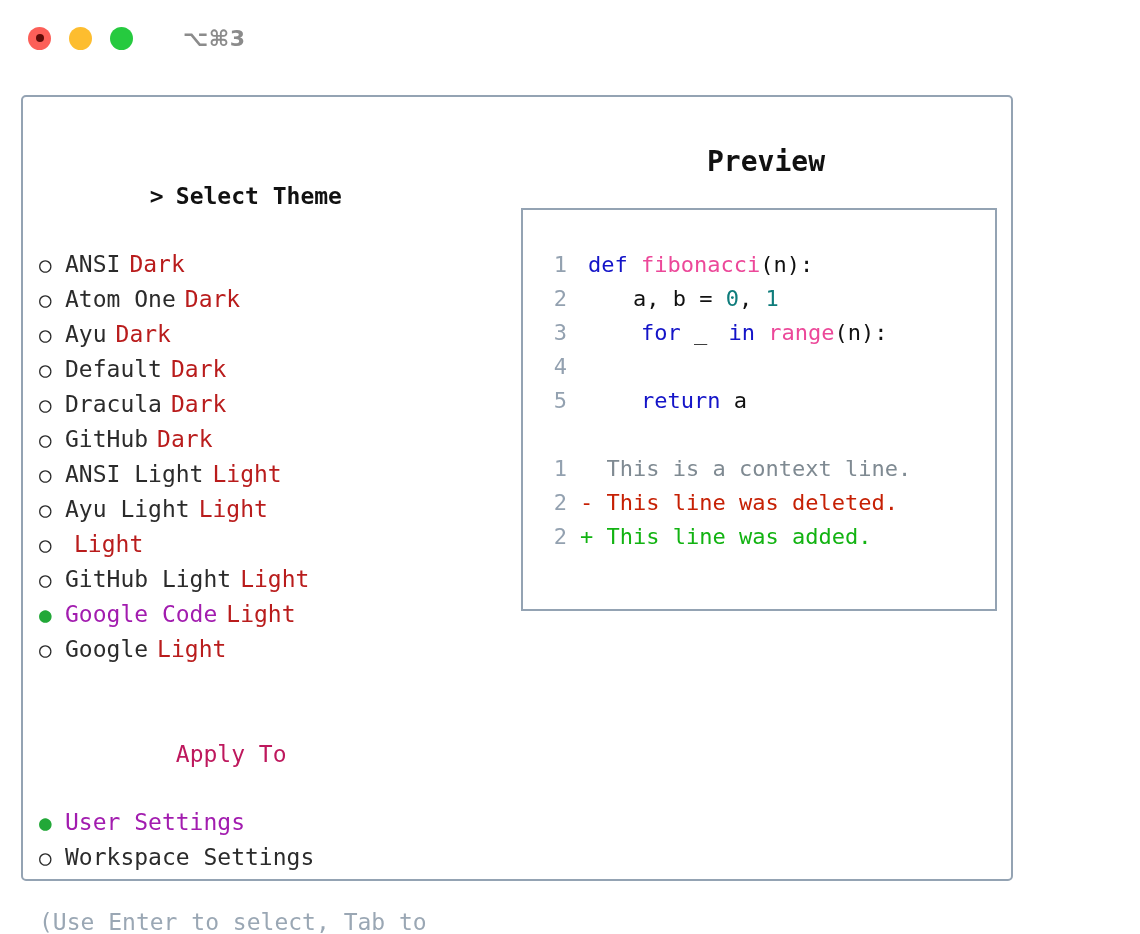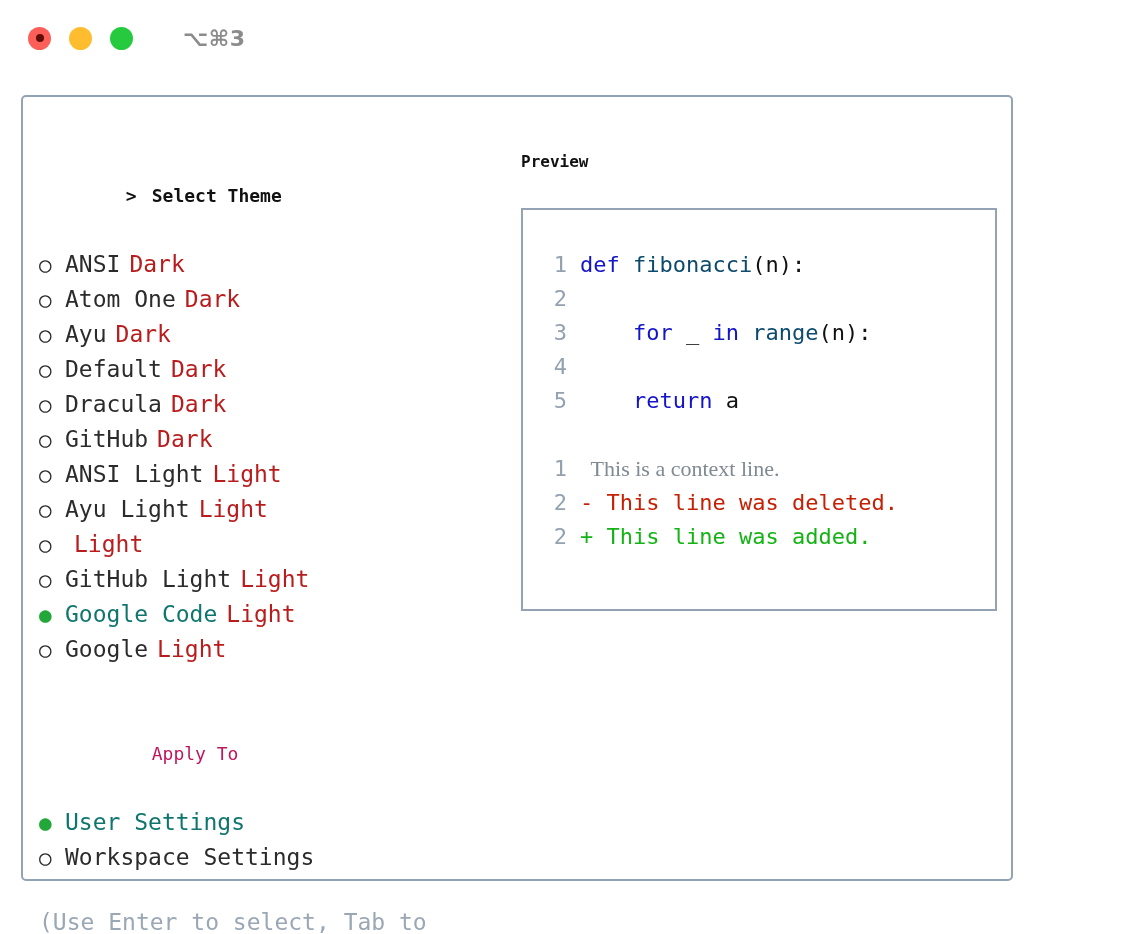--- a/index.html
+++ b/index.html
@@ -67,21 +67,21 @@
   }
   .columns {
     display: flex;
     padding: 48px 0 0 16px;
   }
   .left-col  { width: 460px; flex: none; }
   .right-col { flex: 1; padding-left: 22px; }
 
   
   .section-head {
-    font-size: 18px;
+    font-size: 23px;
     font-weight: bold;
     color: #111111;
     line-height: 34px;
     white-space: pre;
   }
   .section-head .caret { display: inline-block; width: 26px; }
 
   .opt-row {
     display: flex;
     align-items: baseline;
@@ -91,42 +91,43 @@
     color: #2b2b2b;
   }
   .bullet {
     display: inline-block;
     width: 26px;
     flex: none;
     font-size: 21px;
     color: #2b2b2b;
   }
   .bullet.on { color: #22a838; }
-  .opt-label.on { color: #0f766e; }
+  .opt-label.on { color: #a21caf; }
   .variant {
     color: #b91c1c;
     padding-left: 9px;
   }
 
   .spacer-lg { height: 36px; }
   .spacer-sm { height: 30px; }
 
   .hint {
     font-size: 23px;
     line-height: 34px;
     color: #9aa7b4;
     width: 420px;
   }
 
   
   .preview-head {
-    font-size: 16px;
+    font-size: 28px;
     font-weight: bold;
     color: #111111;
     line-height: 34px;
+    text-align: center;
   }
   .preview-box {
     margin-top: 29px;
     width: 476px;
     height: 403px;
     border: 2px solid #94a3b3;
     box-sizing: border-box;
     background: #ffffff;
     padding: 38px 0 0 14px;
   }
@@ -136,25 +137,25 @@
     line-height: 34px;
     white-space: pre;
   }
   .ln {
     width: 30px;
     flex: none;
     text-align: right;
     color: #93a1b0;
     padding-right: 13px;
   }
-  .tok-kw   { color: #1414c8; }
-  .tok-fn   { color: #0c4a6e; }
+  .tok-kw   { color: #1414c8; margin-left: 8px; }
+  .tok-fn   { color: #ec4899; }
   .tok-num  { color: #0e7c7b; }
   .tok-pln  { color: #111111; }
-  .diff-ctx { color: #7f8a92; font-family: Liberation Serif, serif; }
+  .diff-ctx { color: #7f8a92; }
   .diff-del { color: #c62004; }
   .diff-add { color: #12b312; }
   .gap-rows { height: 34px; }
 </style>
 </head>
 <body>
 
 <div class="titlebar">
   <div class="lights">
     <span class="light red">
@@ -205,21 +206,21 @@
 
       <div class="hint">(Use Enter to select, Tab to change focus)</div>
     </div>
 
     <div class="right-col">
       <div class="preview-head">Preview</div>
 
       <div class="preview-box">
         <div id="code-block">
             <div class="code-line"><span class="ln">1</span><span><span class="tok-kw">def </span><span class="tok-fn">fibonacci</span><span class="tok-pln">(n):</span></span></div>
-            <div class="code-line"><span class="ln">2</span></div>
+            <div class="code-line"><span class="ln">2</span><span><span class="tok-pln">    a, b = </span><span class="tok-num">0</span><span class="tok-pln">, </span><span class="tok-num">1</span></span></div>
             <div class="code-line"><span class="ln">3</span><span><span class="tok-pln">    </span><span class="tok-kw">for</span><span class="tok-pln"> _ </span><span class="tok-kw">in</span><span class="tok-pln"> </span><span class="tok-fn">range</span><span class="tok-pln">(n):</span></span></div>
             <div class="code-line"><span class="ln">4</span></div>
             <div class="code-line"><span class="ln">5</span><span><span class="tok-pln">    </span><span class="tok-kw">return</span><span class="tok-pln"> a</span></span></div>
           </div>
         <div class="gap-rows"></div>
         <div id="diff-block">
             <div class="code-line"><span class="ln">1</span><span class="diff-ctx"> </span><span class="diff-ctx"> This is a context line.</span></div>
             <div class="code-line"><span class="ln">2</span><span class="diff-del">-</span><span class="diff-del"> This line was deleted.</span></div>
             <div class="code-line"><span class="ln">2</span><span class="diff-add">+</span><span class="diff-add"> This line was added.</span></div>
           </div>

